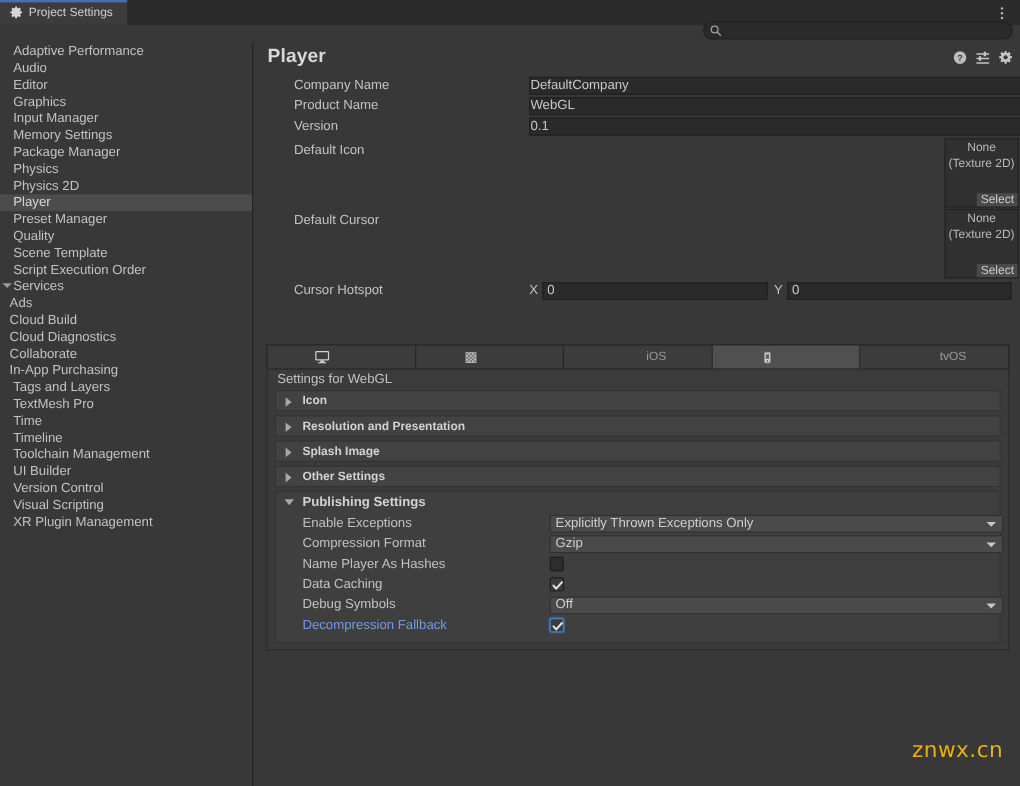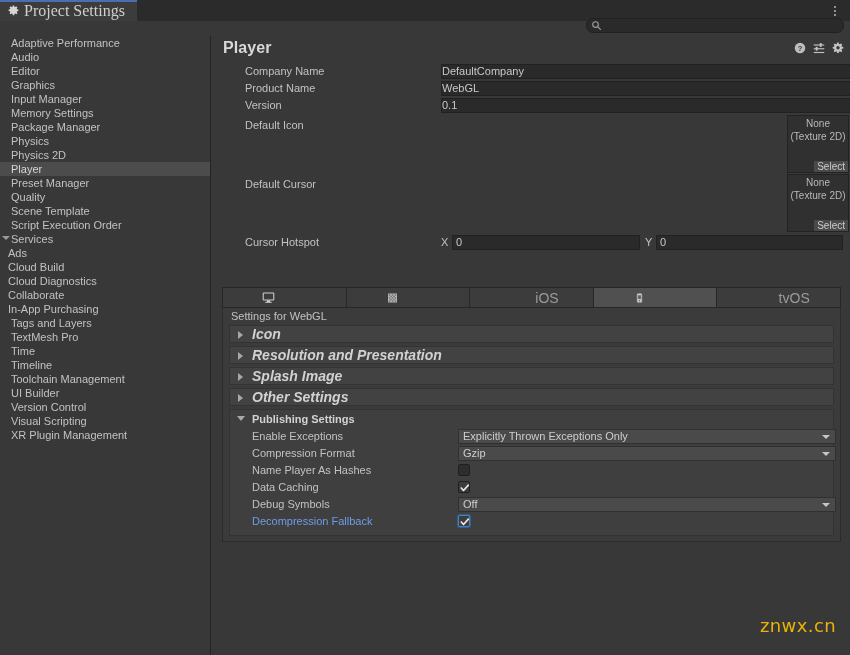--- a/index.html
+++ b/index.html
@@ -38,23 +38,22 @@
   }
   .win-tab {
     position: relative;
     display: inline-flex;
     align-items: center;
     gap: 5px;
     height: 21px;
     padding: 0 12px 0 8px;
     background: #3c3c3c;
     color: #cfcfcf;
-    font-size: 16px;
-    box-sizing: border-box;
-    font-family: Liberation Serif, serif;
+    font-size: 10px;
+    box-sizing: border-box;
   }
   .win-tab::after {
     content: "";
     position: absolute;
     left: 0; top: 0;
     width: 100%; height: 2px;
     background: #4b6eaf;
   }
   .gear-glyph {
     display: inline-block;
@@ -261,21 +260,21 @@
     display: flex;
     align-items: center;
     justify-content: center;
     border-right: 1px solid #262626;
     background: #3c3c3c;
     box-sizing: border-box;
   }
   .ptab:last-child { border-right: none; }
   .ptab.active { background: #505050; }
   .ptab-label {
-    font-size: 14px;
+    font-size: 10px;
     color: #9b9b9b;
     padding-left: 31px;
   }
   .ptab svg { display: block; }
 
   
   .settings-panel {
     position: absolute;
     left: 10px; top: 272px;
     width: 619px;
@@ -305,24 +304,23 @@
     left: 8px; top: 5px;
     width: 0; height: 0;
     border-top: 4px solid transparent;
     border-bottom: 4px solid transparent;
     border-left: 5px solid #a8a8a8;
   }
   .foldout .ftitle {
     position: absolute;
     left: 22px; top: 0;
     line-height: 17px;
-    font-size: 14px;
+    font-size: 10px;
     font-weight: bold;
     color: #d2d2d2;
-    font-style: italic;
   }
 
   .pub-group {
     position: relative;
     margin: 0 6px 0 6px;
     background: #3f3f3f;
     border: 1px solid #333333;
     box-sizing: border-box;
     padding-bottom: 5px;
   }

